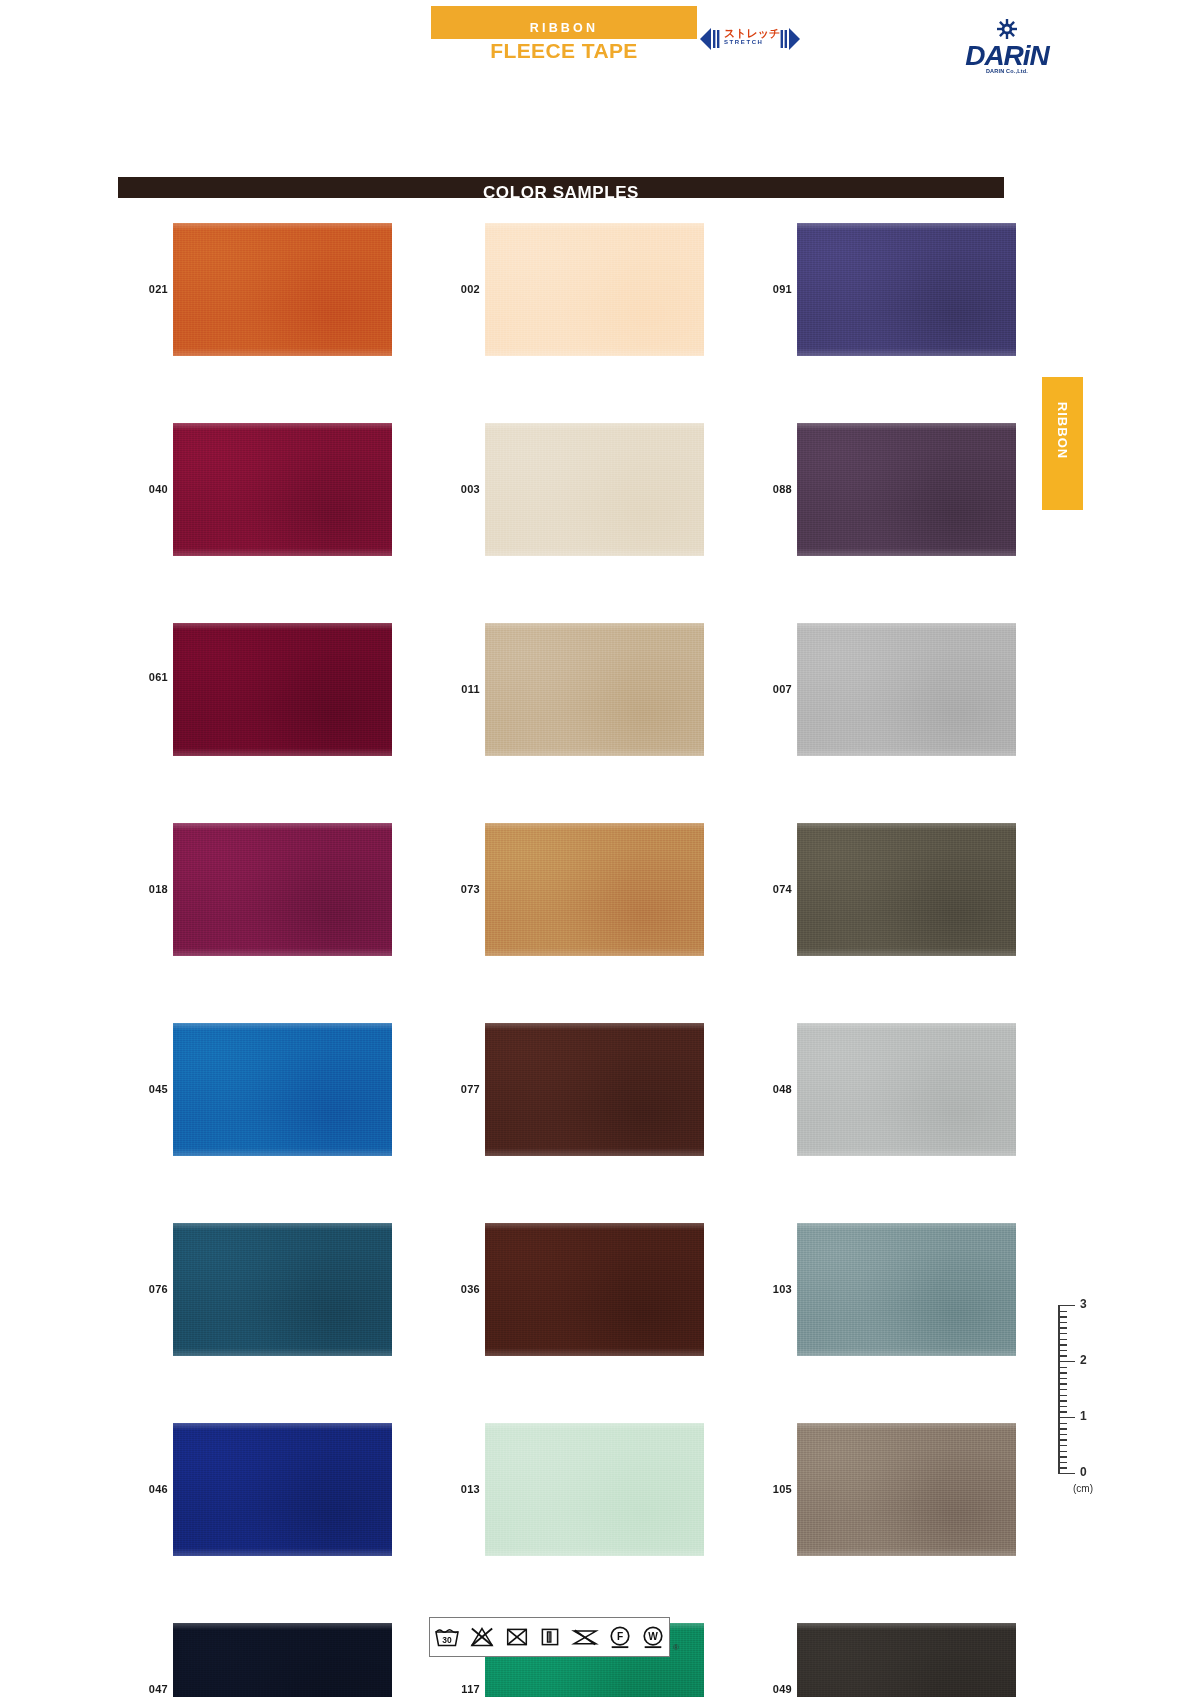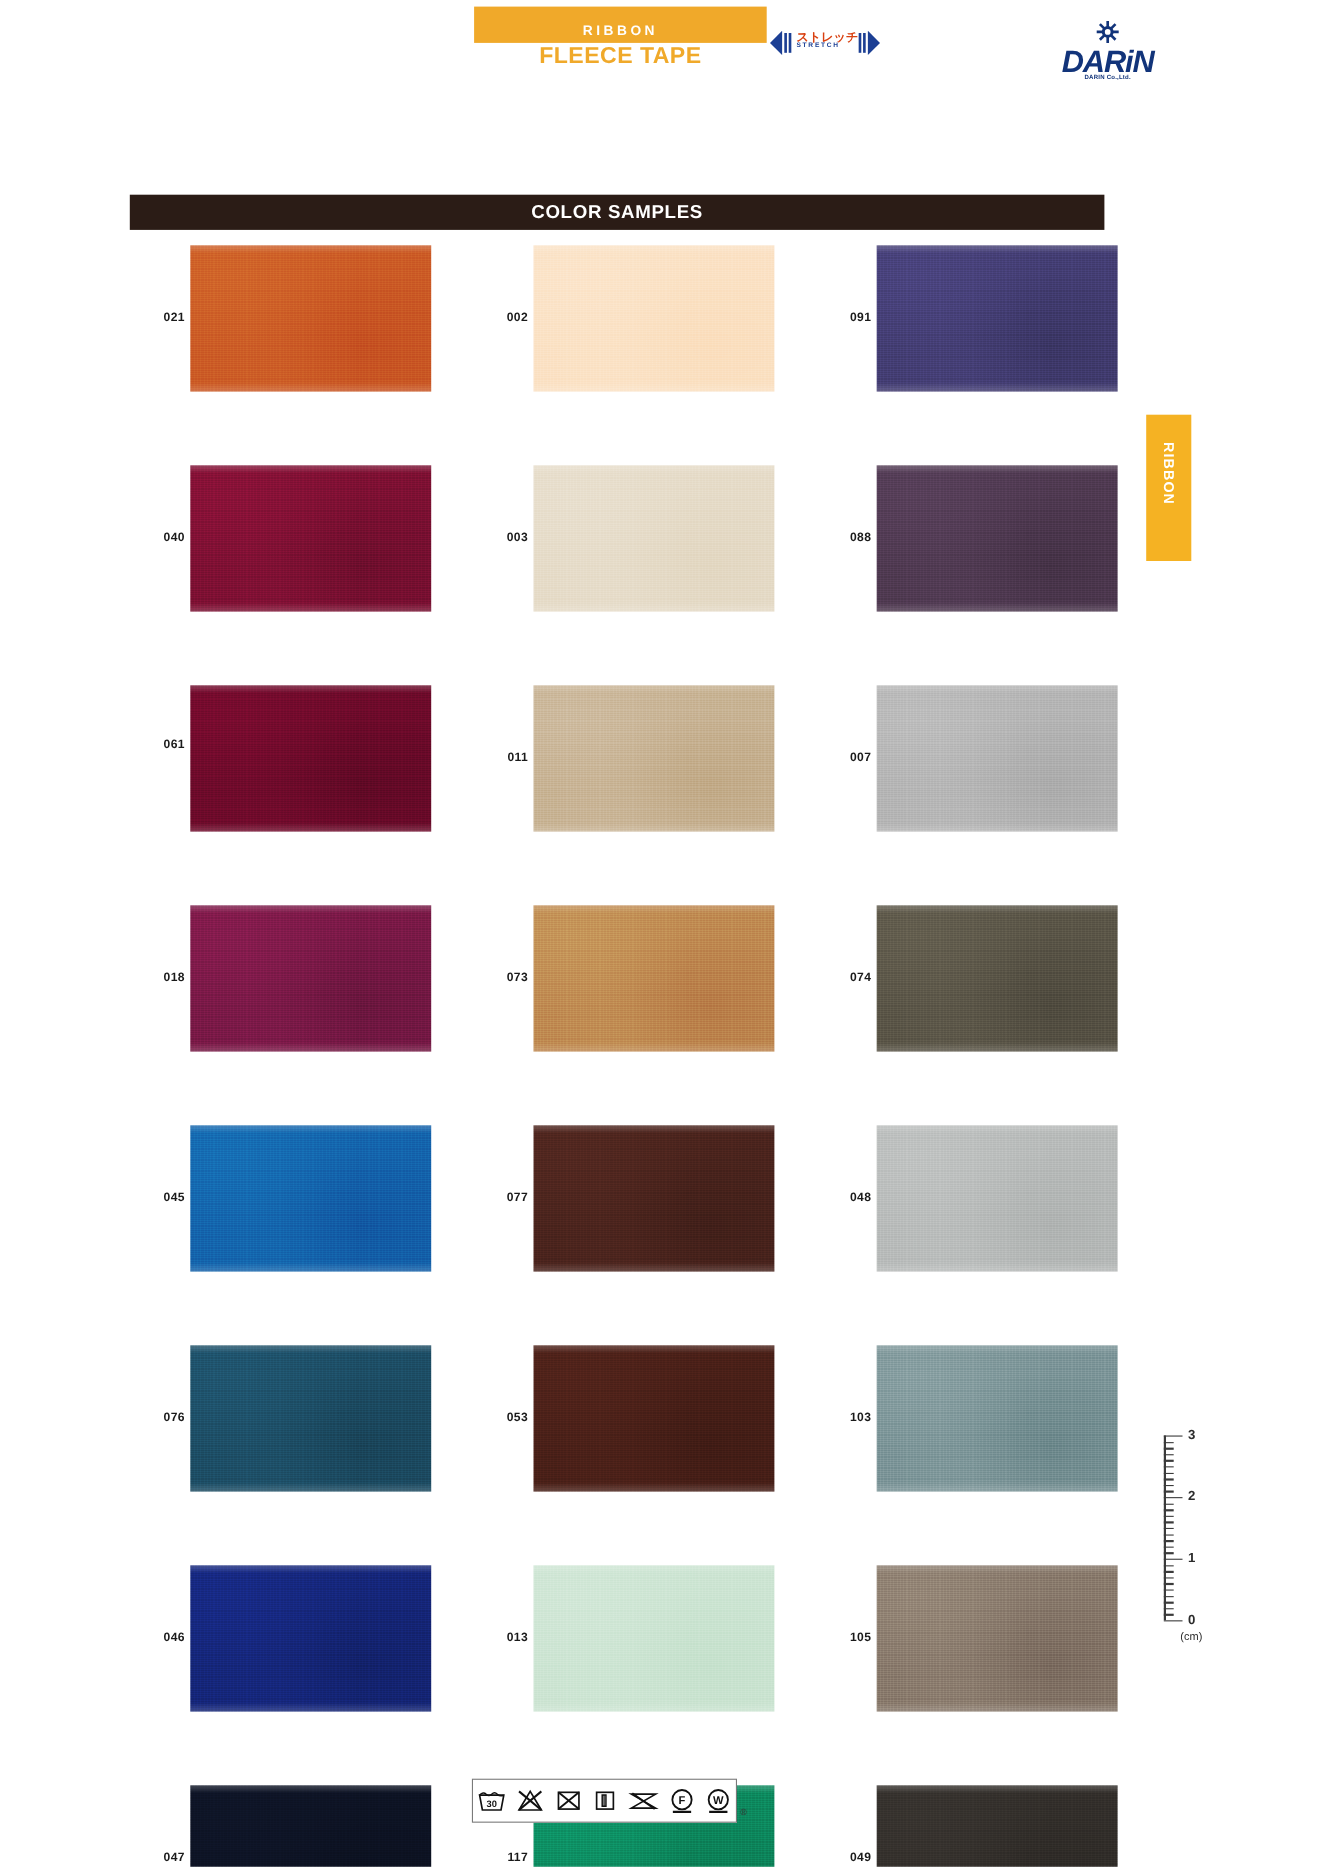--- a/index.html
+++ b/index.html
@@ -60,21 +60,21 @@
   }
   .side-tab span {
     position:absolute; left:-46px; top:46px; width:133px;
     text-align:center;
     transform: rotate(90deg);
     font-size:13px; font-weight:bold; color:#ffffff; letter-spacing:1px;
   }
 
   
   .samples-bar {
-    position:absolute; left:118px; top:177px; width:886px; height:32px;
+    position:absolute; left:118px; top:177px; width:886px; height:21px;
     background:#2b1c16;
   }
   .samples-bar span {
     display:block; width:100%; text-align:center; line-height:31px;
     color:#ffffff; font-size:17px; font-weight:bold; letter-spacing:0.6px;
   }
 
   
   .grid { position:absolute; left:0; top:0; width:1200px; height:1697px; }
 
@@ -288,21 +288,21 @@
       </div>
       <div class="cell" style="left: 430px; top: 1023px;">
         <div class="label" style="top: 60px;">077</div>
         <div class="swatch" style="background: rgb(75, 36, 29);">
           <div class="tex"></div>
           <div class="edgetop"></div>
           <div class="edgebot"></div>
         </div>
       </div>
       <div class="cell" style="left: 430px; top: 1223px;">
-        <div class="label" style="top: 60px;">053</div>
+        <div class="label" style="top: 60px;">036</div>
         <div class="swatch" style="background: rgb(74, 32, 24);">
           <div class="tex"></div>
           <div class="edgetop"></div>
           <div class="edgebot"></div>
         </div>
       </div>
       <div class="cell" style="left: 430px; top: 1423px;">
         <div class="label" style="top: 60px;">013</div>
         <div class="swatch" style="background: rgb(205, 229, 211);">
           <div class="tex"></div>

